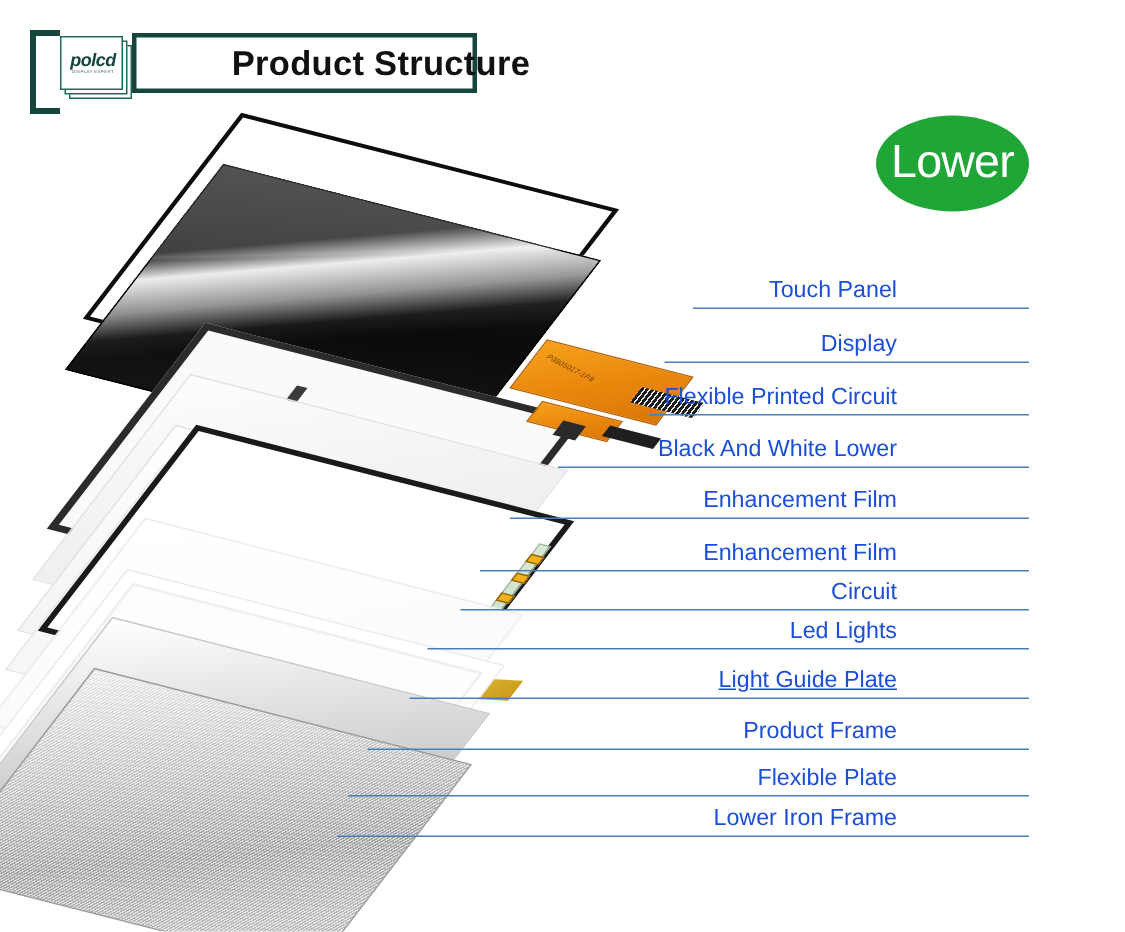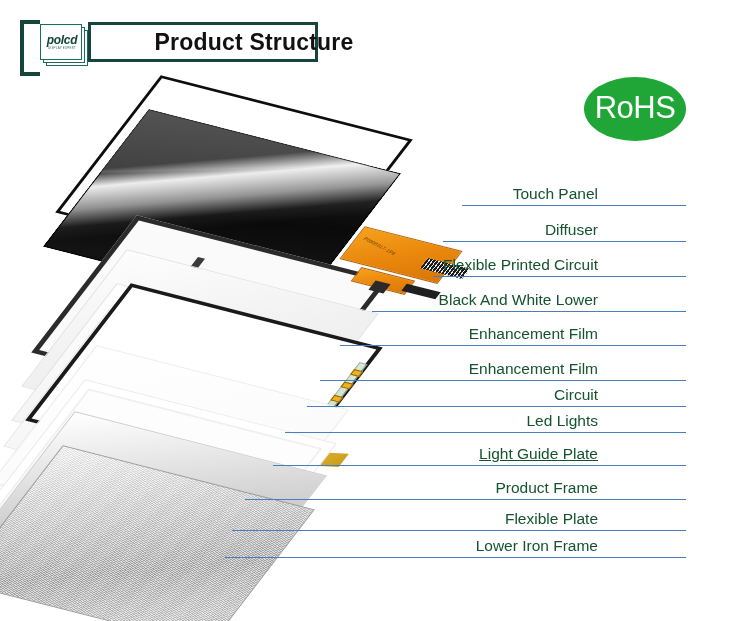--- a/index.html
+++ b/index.html
@@ -51,21 +51,21 @@
     border-radius:50%;background:#1fa637;
   }
   .rohs-txt{
     position:absolute;left:0;top:0;width:102px;height:64px;line-height:62px;
     text-align:center;color:#ffffff;font-size:31px;letter-spacing:-0.5px;
   }
 
   
   .label{
     position:absolute;right:64px;text-align:right;
-    font-size:15.5px;color:#14532d;white-space:nowrap;
+    font-size:15.5px;color:#1d4ed8;white-space:nowrap;
     line-height:17px;
   }
   .leader{
     position:absolute;height:0;border-top:1.6px solid #4a7ebb;
   }
 
   
   #diagram{position:absolute;left:0;top:0;width:500px;height:621px;}
   .layer{position:absolute;transform-origin:50% 50%;}
   
@@ -199,21 +199,21 @@
       <div class="logo-word">polcd</div>
       <div class="logo-tag">DISPLAY EXPERT</div>
     </div>
   </div>
 
   <div class="title-box">
     <div class="title-txt">Product Structure</div>
   </div>
 
   <div class="rohs">
-    <div class="rohs-txt">RoHS</div>
+    <div class="rohs-txt">Lower</div>
   </div>
 
   <div id="diagram">
 
     <div class="layer" style="left:108px;top:88px;">
       <div class="plate pl-touch"></div>
     </div>
 
     <div class="layer" style="left:96px;top:122px;">
       <div class="plate pl-display">
@@ -277,21 +277,21 @@
     </div>
     <div class="fpc fpc-arm"></div>
     <div class="fpc-chip"></div>
     <div class="fpc-conn"></div>
     <div class="fpc-tail"></div>
   </div>
 
   <div id="labels">
       <div class="label" style="top: 185px;">Touch Panel</div>
       <div class="leader" style="left: 462px; top: 205px; width: 224px; border-top-color: rgb(74, 126, 187);"></div>
-      <div class="label" style="top: 221px;">Diffuser</div>
+      <div class="label" style="top: 221px;">Display</div>
       <div class="leader" style="left: 443px; top: 241px; width: 243px; border-top-color: rgb(74, 126, 187);"></div>
       <div class="label" style="top: 256px;">Flexible Printed Circuit</div>
       <div class="leader" style="left: 433px; top: 276px; width: 253px; border-top-color: rgb(74, 126, 187);"></div>
       <div class="label" style="top: 291px;">Black And White Lower</div>
       <div class="leader" style="left: 372px; top: 311px; width: 314px; border-top-color: rgb(74, 126, 187);"></div>
       <div class="label" style="top: 325px;">Enhancement Film</div>
       <div class="leader" style="left: 340px; top: 345px; width: 346px; border-top-color: rgb(74, 126, 187);"></div>
       <div class="label" style="top: 360px;">Enhancement Film</div>
       <div class="leader" style="left: 320px; top: 380px; width: 366px; border-top-color: rgb(74, 126, 187);"></div>
       <div class="label" style="top: 386px;">Circuit</div>

